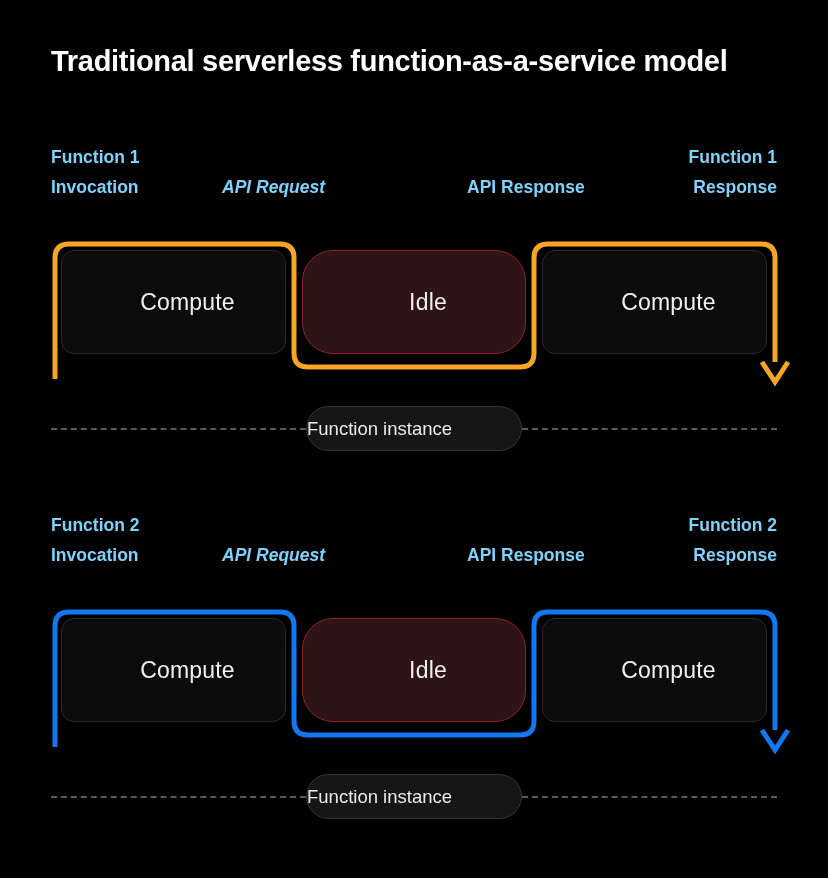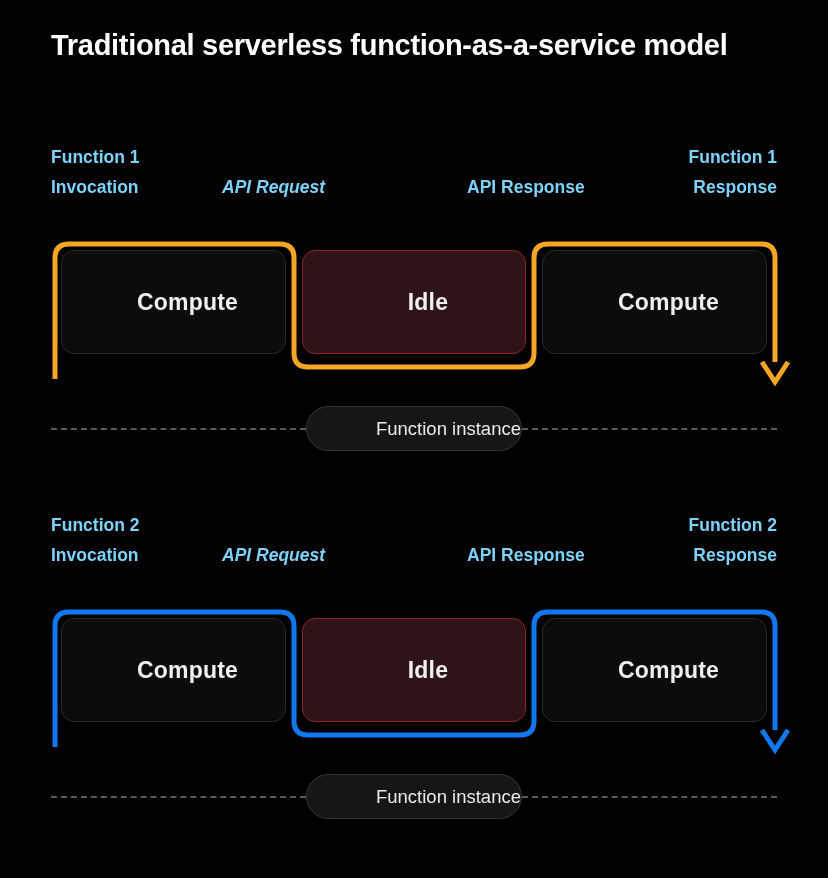--- a/index.html
+++ b/index.html
@@ -20,21 +20,21 @@
     position: relative;
     width: 828px;
     height: 878px;
     background: #000000;
   }
 
   
   .page-title {
     position: absolute;
     left: 51px;
-    top: 29px;
+    top: 45px;
     font-size: 29px;
     font-weight: 700;
     letter-spacing: -0.3px;
     color: #ffffff;
     white-space: nowrap;
   }
 
   
   .section {
     position: absolute;
@@ -87,35 +87,35 @@
     top: 14px;
     height: 104px;
     border-radius: 13px;
     display: flex;
     align-items: center;
     justify-content: center;
     box-sizing: border-box;
   }
   .stage-label {
     font-size: 23px;
-    font-weight: 700;
+    font-weight: 400;
     letter-spacing: 0.2px;
     color: #f0f0f0;
     margin-left: 28px;
   }
   .box-compute {
     background: #0c0c0c;
     border: 1px solid #2a2a2a;
   }
   .box-idle {
     background: #2e1416;
     border: 1px solid #8f2026;
   }
   .box-c1 { left: 61px;  width: 225px; }
-  .box-id { left: 302px; width: 224px; }
+  .box-id { left: 302px; width: 224px; border-radius: 31px; }
   .box-c2 { left: 542px; width: 225px; }
 
   
   .divider-row {
     position: absolute;
     left: 0;
     top: 271px;
     width: 828px;
     height: 46px;
   }
@@ -132,21 +132,21 @@
     left: 306px;
     top: 0;
     width: 216px;
     height: 45px;
     border-radius: 23px;
     background: #161616;
     border: 1px solid #343434;
     box-sizing: border-box;
     display: flex;
     align-items: center;
-    justify-content: flex-end;
+    justify-content: flex-start;
   }
   .instance-pill-label {
     font-size: 18.5px;
     font-weight: 400;
     color: #eaeaea;
     white-space: nowrap;
   }
 </style>
 </head>
 <body>

